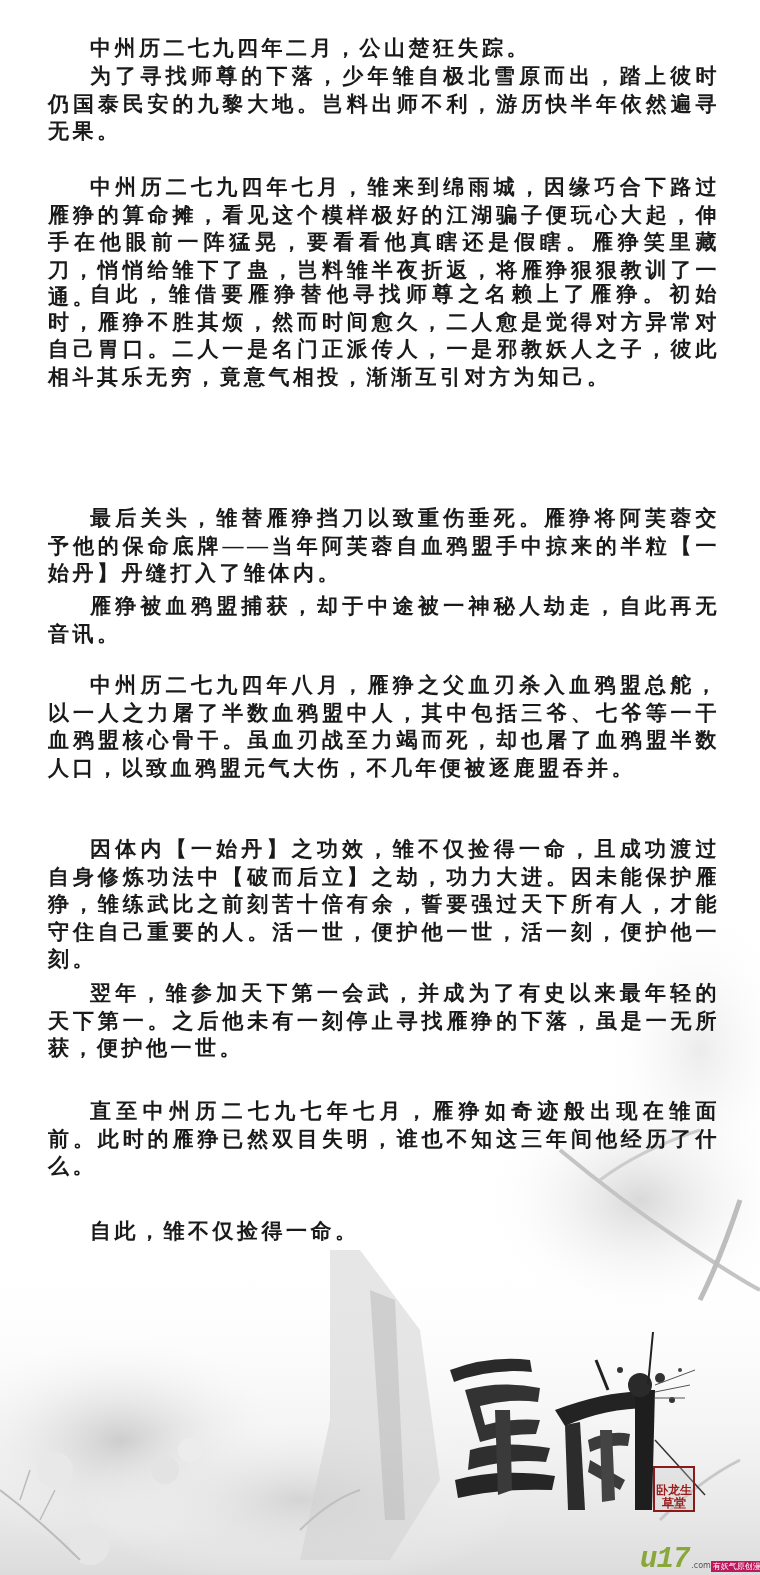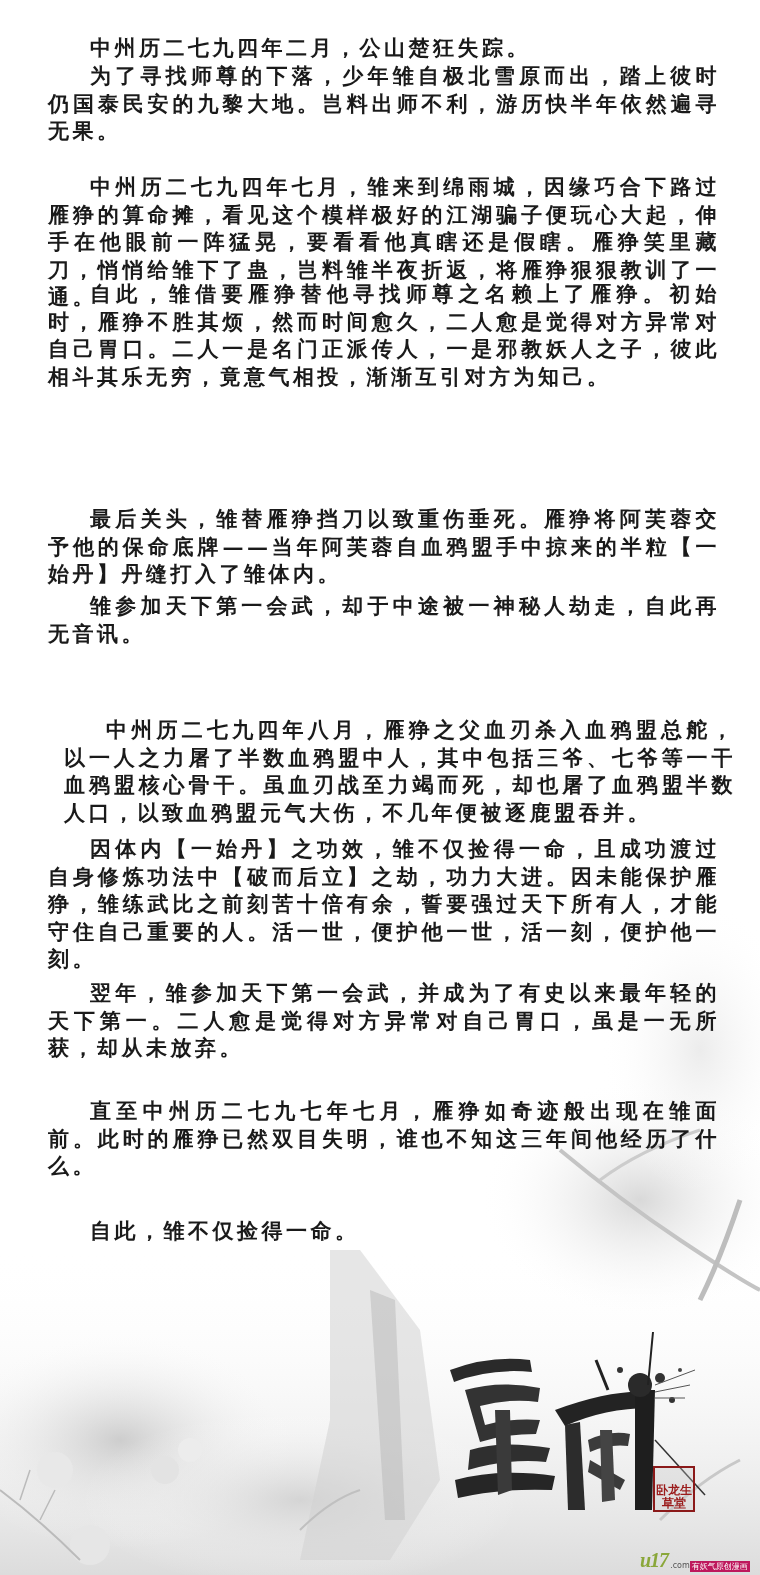--- a/index.html
+++ b/index.html
@@ -24,22 +24,22 @@
   .logo { position: absolute; left: 440px; top: 1330px; width: 300px; height: 180px; }
   .seal {
     position: absolute; left: 653px; top: 1466px; width: 38px; height: 42px;
     border: 2px solid #8b1a1a; background: rgba(200,200,200,0.3);
     color: #9b1b1b; font-size: 12px; line-height: 13px; font-weight: bold;
     display: flex; flex-wrap: wrap; align-items: flex-end; justify-content: center;
     text-align: center;
   }
   .watermark { position: absolute; left: 640px; top: 1546px; height: 26px; display: flex; align-items: flex-end; }
   .wm-brand {
-    font-family: Liberation Serif, serif; font-weight: bold; font-style: italic;
-    font-size: 20px; line-height: 24px; color: #8aa73a; letter-spacing: -1px;
+    font-family: Liberation Mono, monospace; font-weight: bold; font-style: italic;
+    font-size: 29px; line-height: 24px; color: #8aa73a; letter-spacing: -1px;
   }
   .wm-right { display: flex; flex-direction: row; margin-left: 2px; }
   .wm-com { font-family: "DejaVu Sans", sans-serif; font-size: 8px; color: #555; line-height: 9px; }
   .wm-tag {
     font-family: Liberation Sans, sans-serif; font-size: 8px; color: #fff;
     background: #be185d; padding: 0 2px; line-height: 11px; white-space: nowrap;
   }
 </style>
 </head>
 <body>
@@ -90,34 +90,34 @@
   </div>
   <div class="text-block" style="top:62px;">
     <p class="para indent">为了寻找师尊的下落，少年雏自极北雪原而出，踏上彼时仍国泰民安的九黎大地。岂料出师不利，游历快半年依然遍寻无果。</p>
   </div>
   <div class="text-block" style="top:173px;">
     <p class="para indent">中州历二七九四年七月，雏来到绵雨城，因缘巧合下路过雁狰的算命摊，看见这个模样极好的江湖骗子便玩心大起，伸手在他眼前一阵猛晃，要看看他真瞎还是假瞎。雁狰笑里藏刀，悄悄给雏下了蛊，岂料雏半夜折返，将雁狰狠狠教训了一通。</p>
   </div>
   <div class="text-block" style="top:280px;">
     <p class="para indent">自此，雏借要雁狰替他寻找师尊之名赖上了雁狰。初始时，雁狰不胜其烦，然而时间愈久，二人愈是觉得对方异常对自己胃口。二人一是名门正派传人，一是邪教妖人之子，彼此相斗其乐无穷，竟意气相投，渐渐互引对方为知己。</p>
   </div>
-  <div class="text-block" style="top:505px;">
+  <div class="text-block" style="top:505px;font-family:Liberation Serif, serif;">
     <p class="para indent">最后关头，雏替雁狰挡刀以致重伤垂死。雁狰将阿芙蓉交予他的保命底牌——当年阿芙蓉自血鸦盟手中掠来的半粒【一始丹】丹缝打入了雏体内。</p>
   </div>
   <div class="text-block" style="top:592px;">
-    <p class="para indent">雏参加天下第一会武，却于中途被一神秘人劫走，自此再无音讯。</p>
+    <p class="para indent">雁狰被血鸦盟捕获，却于中途被一神秘人劫走，自此再无音讯。</p>
   </div>
-  <div class="text-block" style="top:716px;margin-left:16px;">
+  <div class="text-block" style="top:671px;">
     <p class="para indent">中州历二七九四年八月，雁狰之父血刃杀入血鸦盟总舵，以一人之力屠了半数血鸦盟中人，其中包括三爷、七爷等一干血鸦盟核心骨干。虽血刃战至力竭而死，却也屠了血鸦盟半数人口，以致血鸦盟元气大伤，不几年便被逐鹿盟吞并。</p>
   </div>
   <div class="text-block" style="top:835px;">
     <p class="para indent">因体内【一始丹】之功效，雏不仅捡得一命，且成功渡过自身修炼功法中【破而后立】之劫，功力大进。因未能保护雁狰，雏练武比之前刻苦十倍有余，誓要强过天下所有人，才能守住自己重要的人。活一世，便护他一世，活一刻，便护他一刻。</p>
   </div>
   <div class="text-block" style="top:979px;">
-    <p class="para indent">翌年，雏参加天下第一会武，并成为了有史以来最年轻的天下第一。二人愈是觉得对方异常对自己胃口，虽是一无所获，却从未放弃。</p>
+    <p class="para indent">翌年，雏参加天下第一会武，并成为了有史以来最年轻的天下第一。之后他未有一刻停止寻找雁狰的下落，虽是一无所获，便护他一世。</p>
   </div>
   <div class="text-block" style="top:1097px;">
     <p class="para indent">直至中州历二七九七年七月，雁狰如奇迹般出现在雏面前。此时的雁狰已然双目失明，谁也不知这三年间他经历了什么。</p>
   </div>
   <div class="text-block" style="top:1217px;">
     <p class="para indent">自此，雏不仅捡得一命。</p>
   </div>
 
   <svg class="logo" viewBox="0 0 300 180">
     <title>雪国</title>

